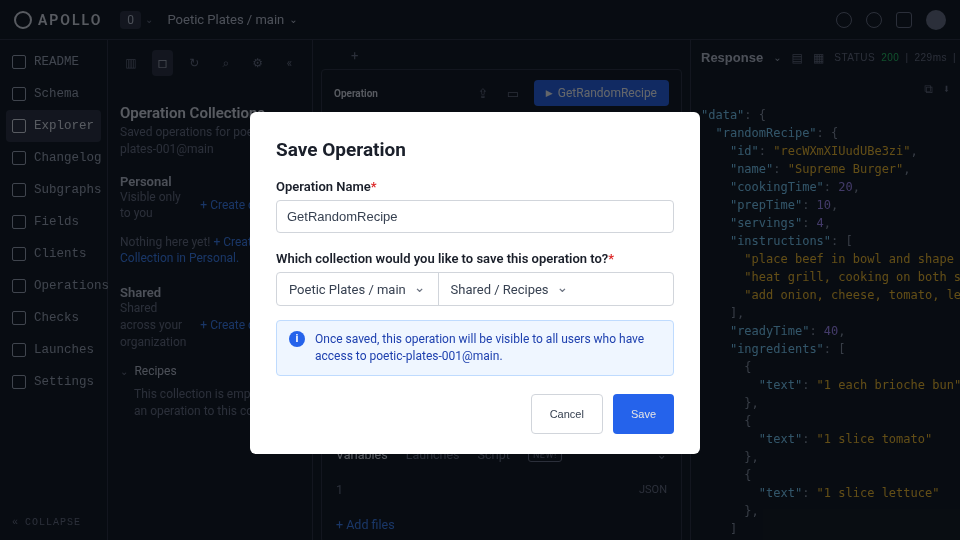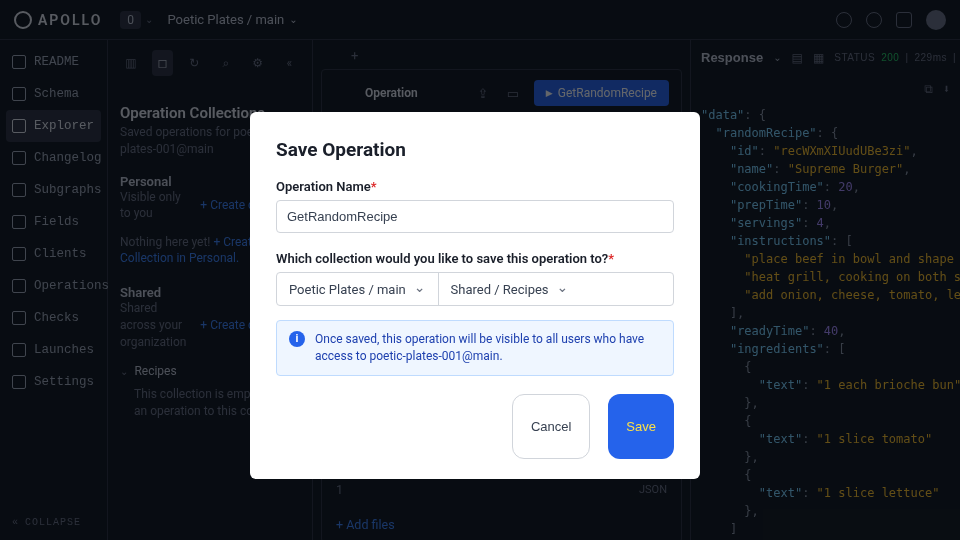--- a/index.html
+++ b/index.html
@@ -167,21 +167,21 @@
   border: 1px solid #2a2f3a;
   border-radius: 4px;
   margin-top: 6px;
 }
 .op-head {
   display: flex;
   align-items: center;
   padding: 10px 12px;
   gap: 12px;
 }
-.op-title { color: #e0e3e8; font-weight: 600; font-size: 12px; margin-left: 31px; }
+.op-title { color: #e0e3e8; font-weight: 600; font-size: 10px; }
 .op-btn {
   background: #2563eb;
   color: #fff;
   border-radius: 4px;
   padding: 6px 12px;
   font-size: 12px;
   display: flex;
   align-items: center;
   gap: 5px;
 }
@@ -309,29 +309,29 @@
   width: 16px; height: 16px; border-radius: 50%; background: #2563eb; color: #fff;
   display: flex; align-items: center; justify-content: center; font-size: 11px; font-weight: bold;
   flex-shrink: 0;
 }
 .modal-actions {
   display: flex;
   justify-content: flex-end;
   gap: 10px;
 }
 .btn {
-  border-radius: 12px;
-  padding: 24px 18px;
-  font-size: 13px;
+  border-radius: 4px;
+  padding: 13px 18px;
+  font-size: 11px;
   font-weight: 500;
   cursor: pointer;
   border: none;
 }
 .btn-cancel { background: #fff; border: 1px solid #d1d5db; color: #374151; }
-.btn-primary { background: #2563eb; color: #fde047; margin-left: 8px; }
+.btn-primary { background: #2563eb; color: #e5e5e5; }
 </style>
 </head>
 <body>
 
 <div class="topbar">
   <div class="logo">
     <span class="logo-ring"></span>
     <span>APOLLO</span>
   </div>
   <span class="topbar-chip">0</span>

